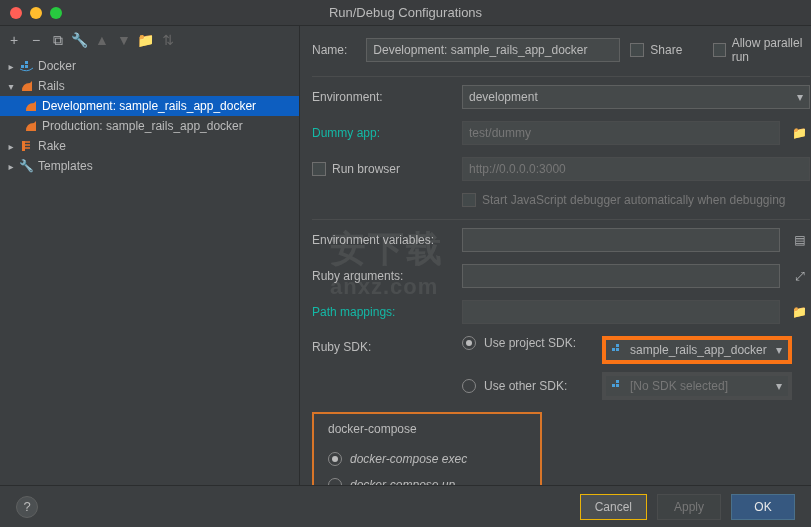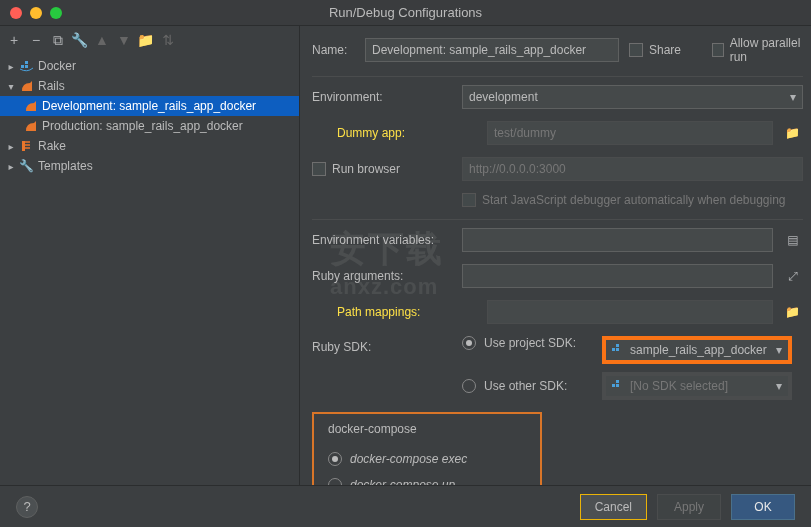--- a/index.html
+++ b/index.html
@@ -79,31 +79,31 @@
       width: 10px; text-align: center; color: #afb1b3;
       font-size: 10px;
     }
     .tree-icon {
       width: 14px; height: 14px;
       display: inline-flex; align-items: center; justify-content: center;
     }
     .tree-label { white-space: nowrap; }
     .content {
       flex: 1;
-      padding: 10px 8px 10px 12px;
+      padding: 10px 1px 10px 12px;
       overflow: auto;
     }
     .row {
       display: flex;
       align-items: center;
       margin-bottom: 12px;
       gap: 10px;
     }
     .row .lbl { width: 140px; color: #bbbbbb; }
-    .row .lbl.dim { color: #fde047; margin-left: 25px; }
+    .row .lbl.dim { color: #14b8a6; }
     .input, .select {
       flex: 1;
       background: #45494a;
       border: 1px solid #5e6060;
       height: 24px;
       padding: 0 6px;
       color: #bbbbbb;
       font-size: 12px;
       display: flex;
       align-items: center;

